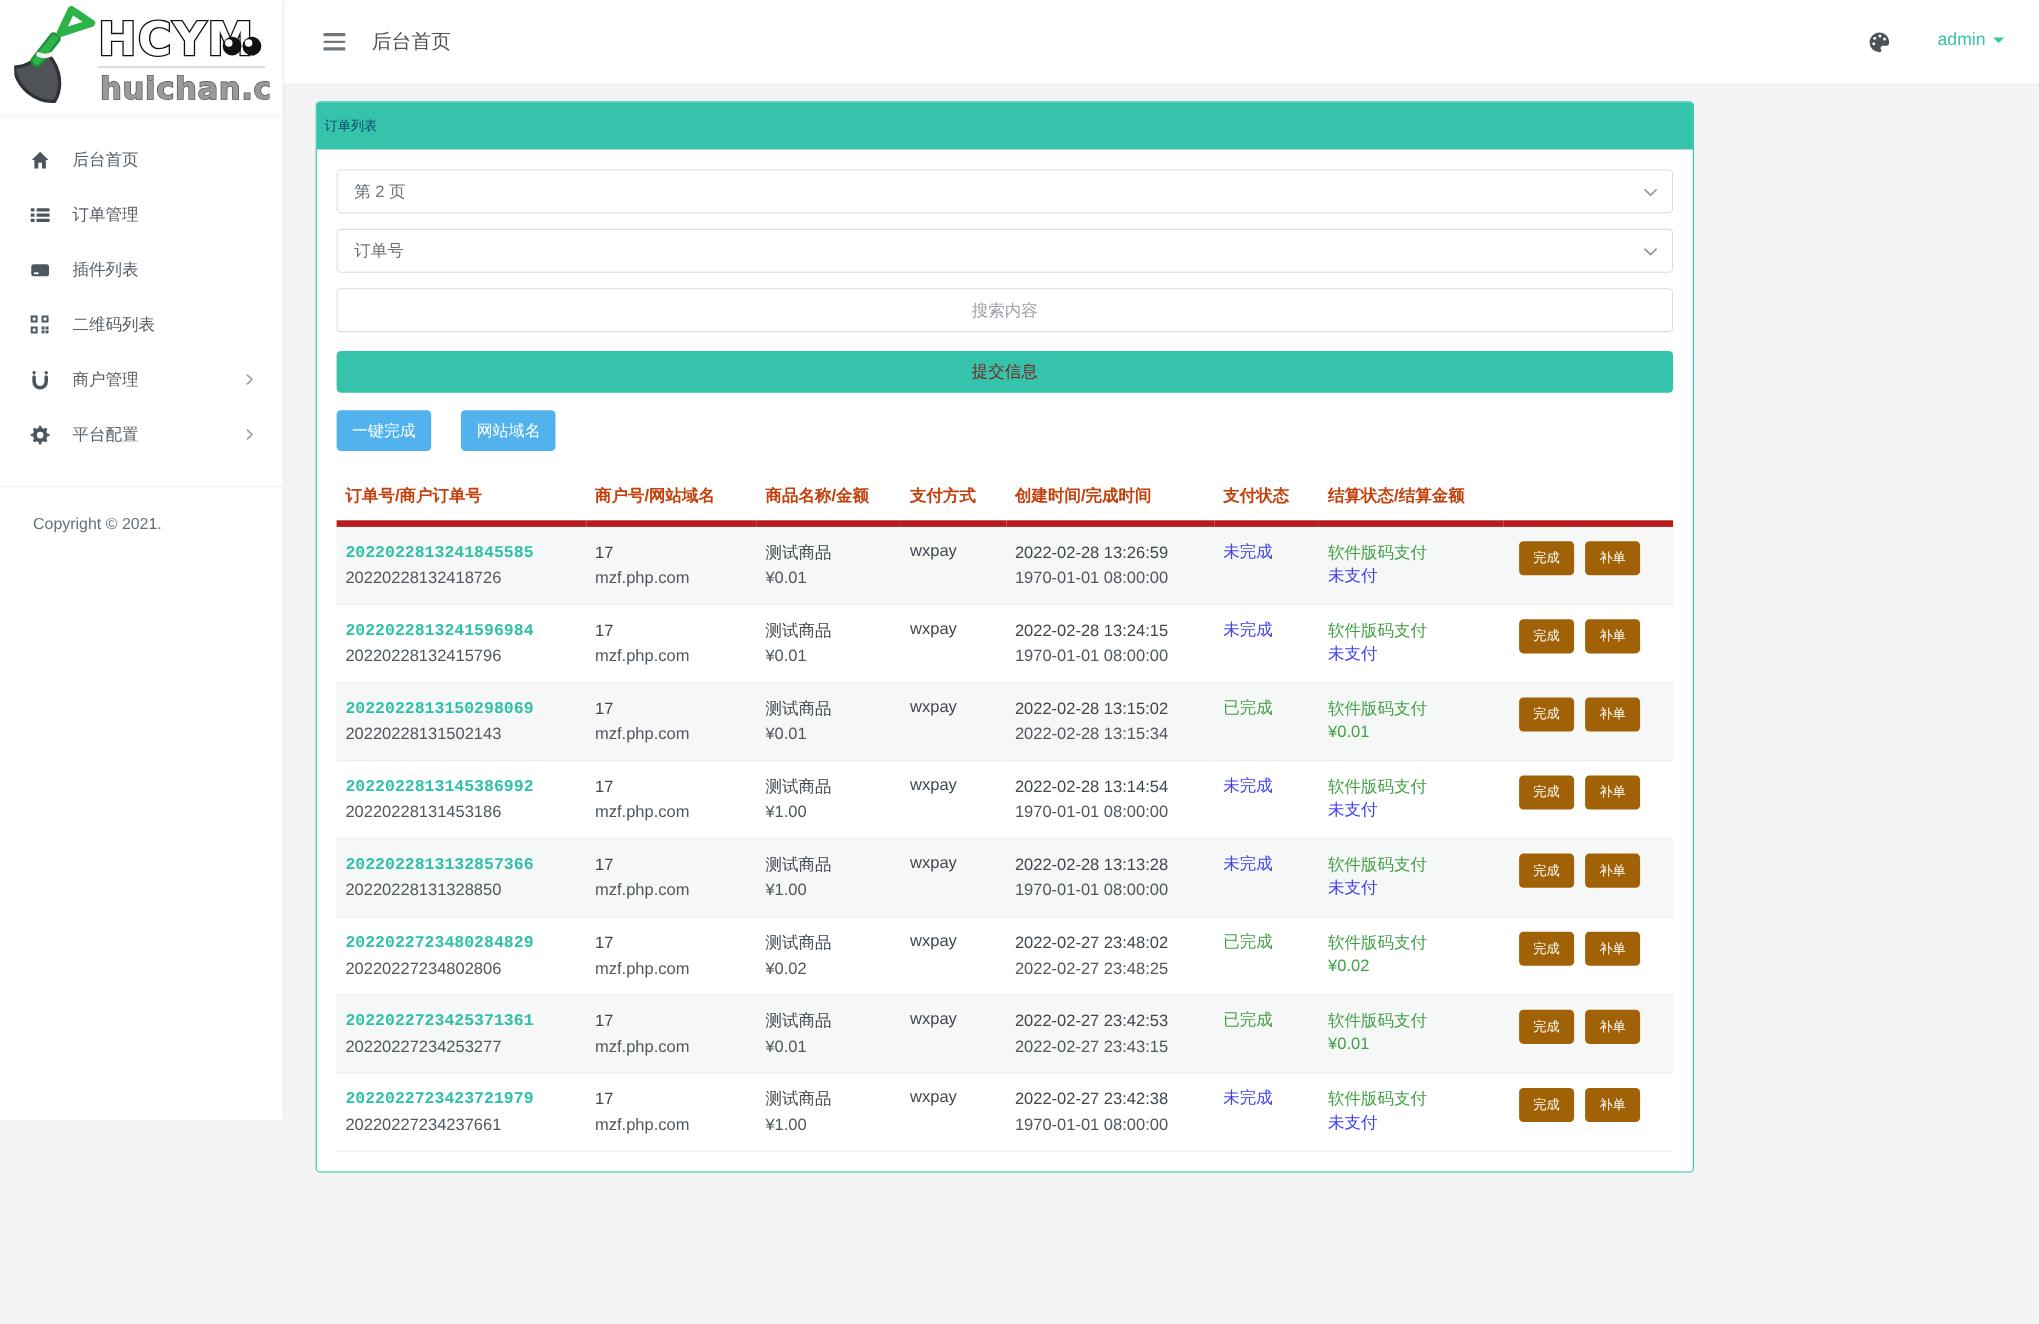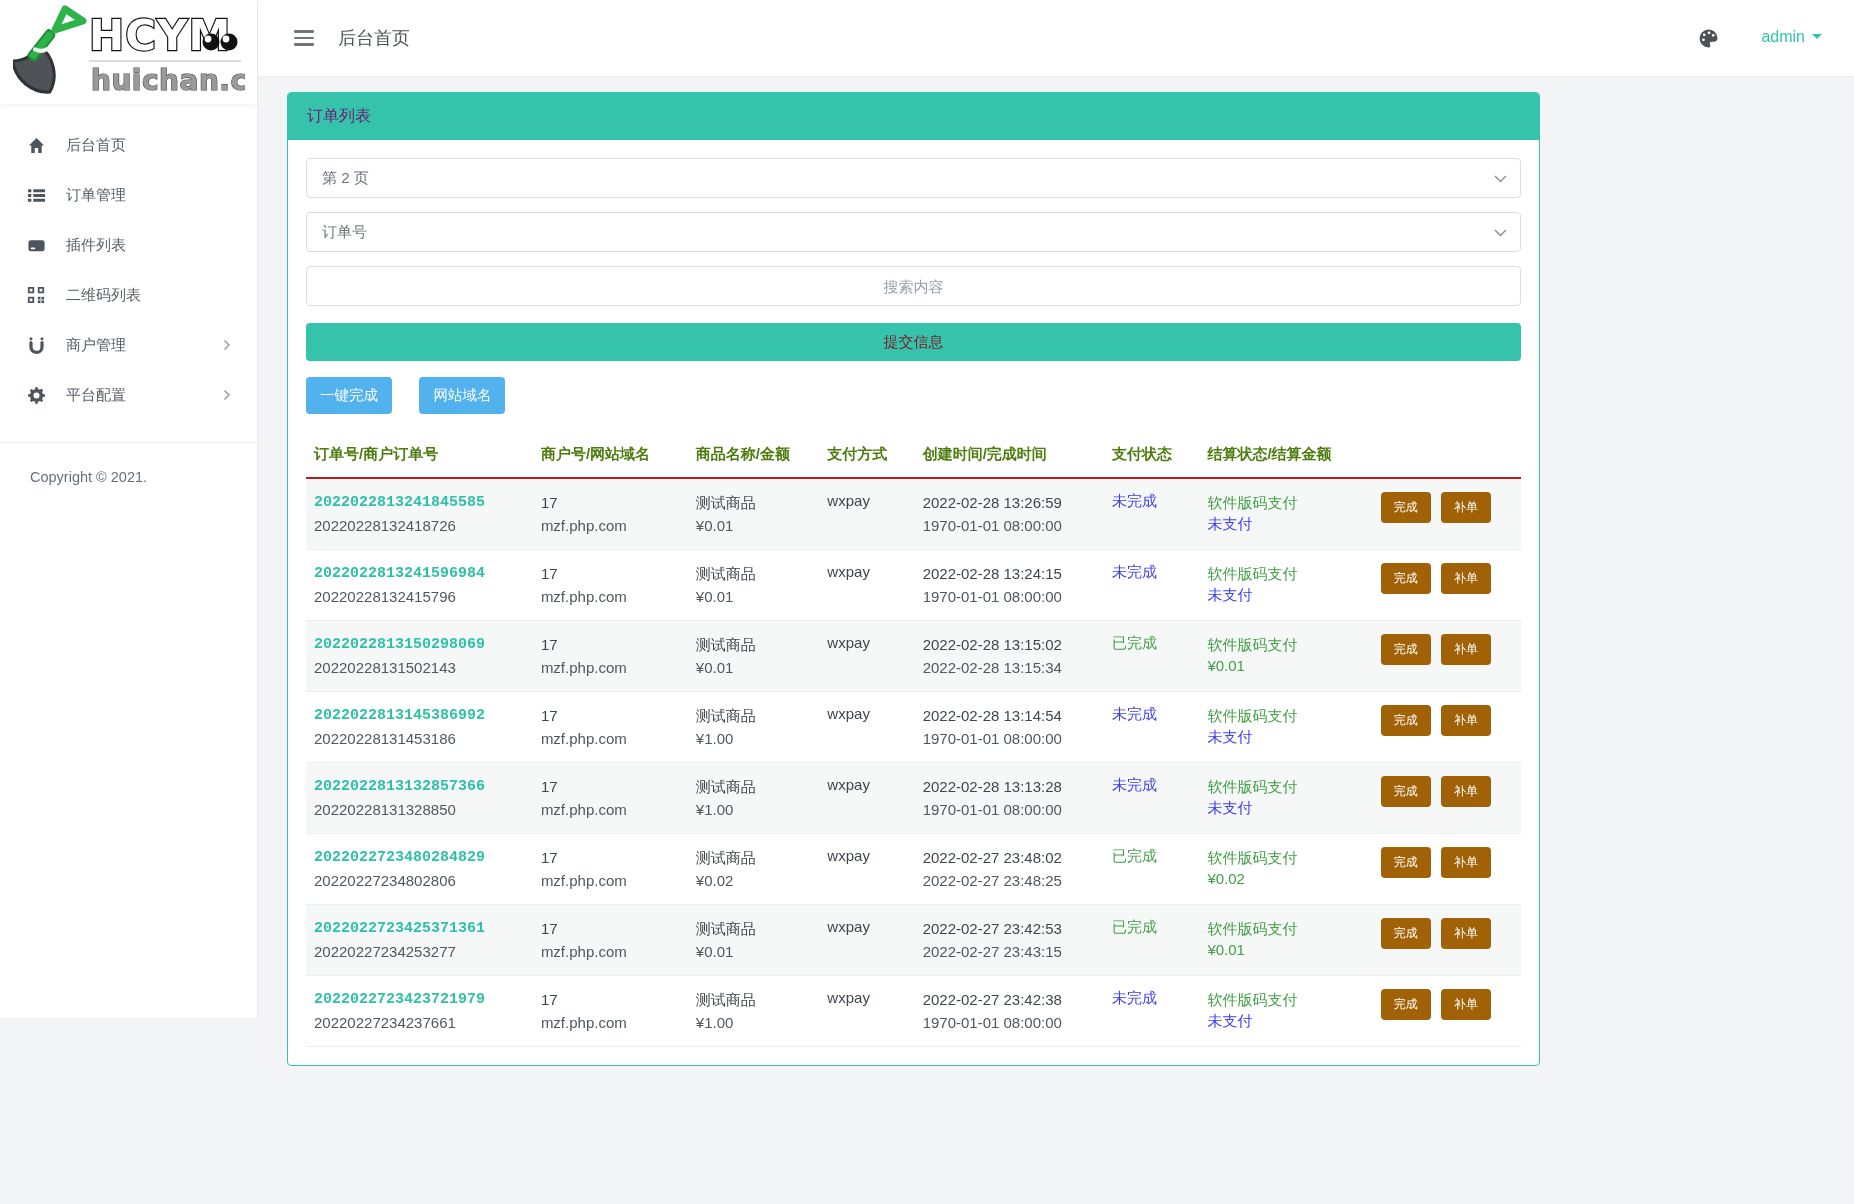--- a/index.html
+++ b/index.html
@@ -43,22 +43,22 @@
   .palette-btn { cursor:pointer; display:flex; }
   .admin-menu { display:flex; align-items:center; gap:7px; color:#35c3ab; font-size:16px; cursor:pointer; }
   .caret-down { width:0; height:0; border-left:5px solid transparent; border-right:5px solid transparent; border-top:5px solid #35c3ab; }
   
   .content { position:absolute; left:258px; top:77px; right:0; }
   .card {
     margin:15px 30px 0 29px; width:1253px; background:#fff;
     border:1px solid #35c3ab; border-radius:4px;
   }
   .card-header {
-    background:#35c3ab; color:#701a75; font-size:16px;
-    padding:13px 19px; border-radius:3px 3px 0 0;
+    background:#35c3ab; color:#0c4a6e; font-size:12px;
+    padding:13px 7px; border-radius:3px 3px 0 0;
   }
   .card-body { padding:18px; }
   .select-box {
     position:relative; border:1px solid #d9dee3; border-radius:4px; background:#fff;
     height:40px; display:flex; align-items:center; padding:0 15px;
     color:#6b7379; font-size:15px; margin-bottom:14px; cursor:pointer;
   }
   .select-box .sel-caret { position:absolute; right:13px; top:16px; color:#8a9096; display:flex; }
   .text-input {
     width:100%; height:40px; border:1px solid #d9dee3; border-radius:4px;
@@ -73,22 +73,22 @@
     font-family:inherit;
   }
   .btn-blue {
     background:#51b2ee; color:#fff; border:none; border-radius:4px;
     padding:9px 14px; font-size:14.5px; margin-right:23px; cursor:pointer;
     font-family:inherit;
   }
   
   table.orders { width:100%; border-collapse:collapse; margin-top:16px; font-size:15px; color:#3f474d; }
   table.orders th {
-    text-align:left; font-size:15px; color:#4d7c0f; padding:15px 8px 13px;
-    border-bottom:2px solid #b91c1c; font-weight:bold; white-space:nowrap;
+    text-align:left; font-size:15px; color:#c2410c; padding:15px 8px 13px;
+    border-bottom:6px solid #b91c1c; font-weight:bold; white-space:nowrap;
   }
   table.orders td { padding:13px 8px; vertical-align:top; border-bottom:1px solid #ebeef0; }
   table.orders tbody tr:nth-child(odd) { background:#f6f7f7; }
   .l1 { line-height:21px; }
   .l2 { line-height:21px; margin-top:2px; color:#50585e; }
   .order-link { color:#2fc0a8; font-weight:bold; cursor:pointer;font-family:Liberation Mono, monospace; }
   .green { color:#43a047; }
   .blue  { color:#4040ee; }
   .actions-cell { text-align:right; padding-right:30px !important; white-space:nowrap; }
   .action-btn {

